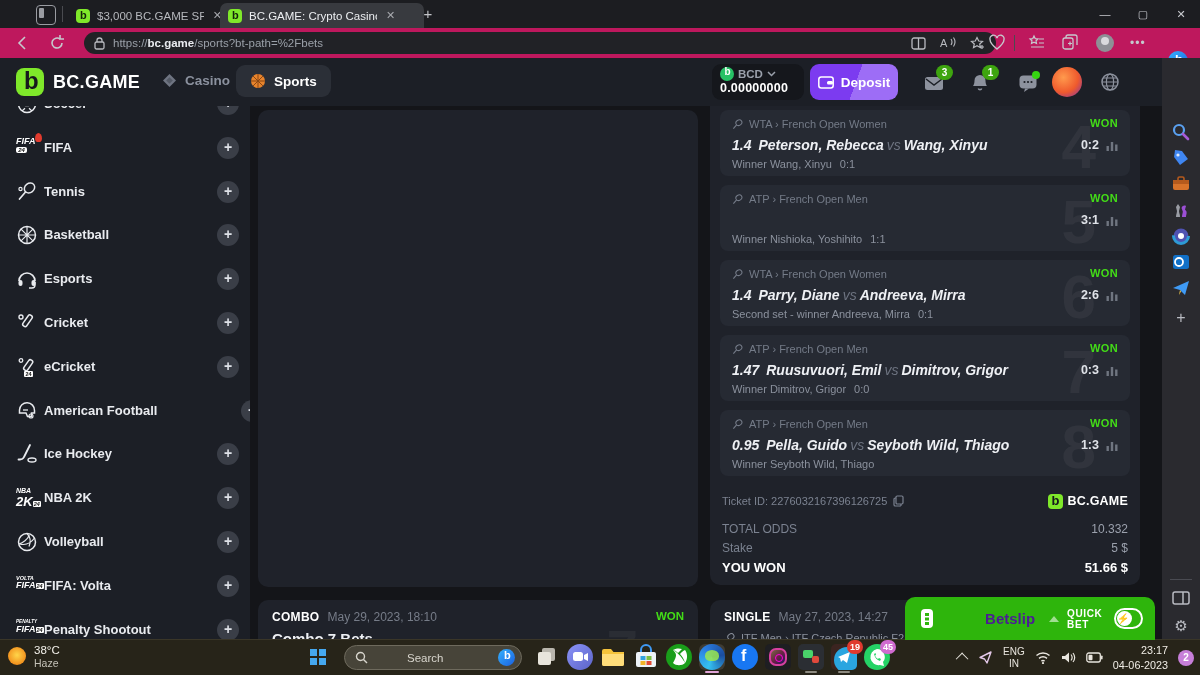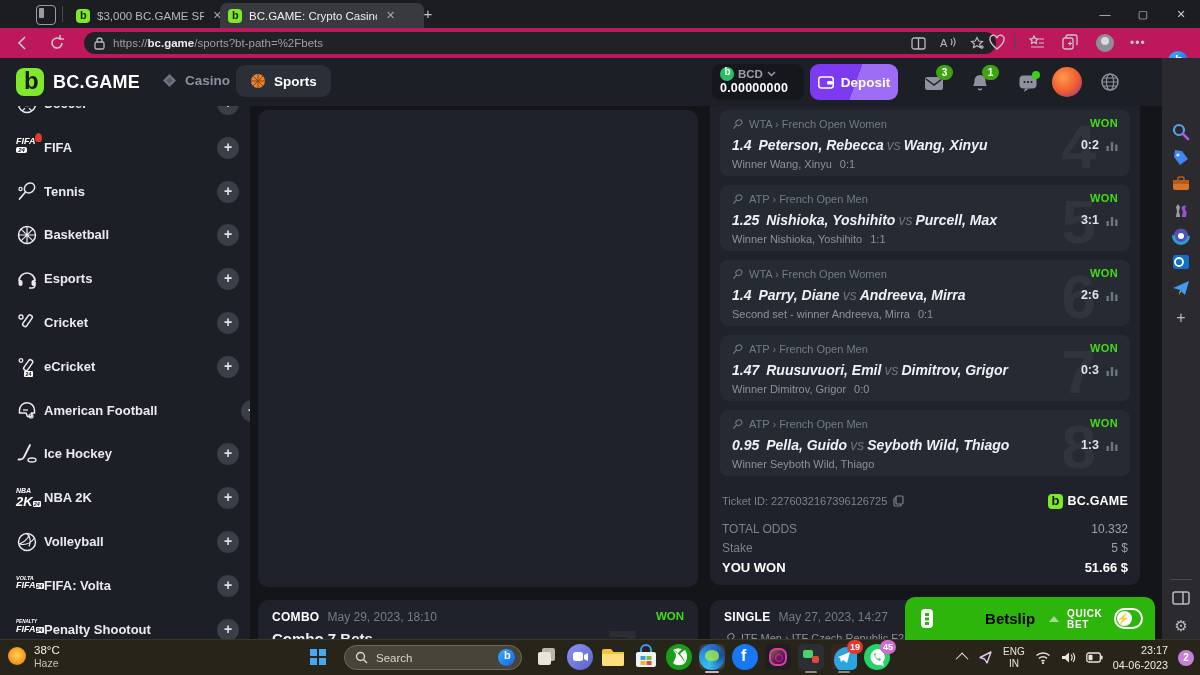--- a/index.html
+++ b/index.html
@@ -98,37 +98,37 @@
   .betwon{position:absolute;right:14px;top:10px;font-size:11.5px;font-weight:800;color:var(--green);}
   .bettitle{position:absolute;left:14px;top:30px;font-size:15px;font-weight:800;color:#eef0f4;}
   .betsub{position:absolute;left:14px;top:32px;font-size:11px;color:#8b919d;display:flex;gap:6px;align-items:center;white-space:nowrap;}
   .betnum{position:absolute;right:60px;top:22px;font-size:56px;font-weight:800;color:rgba(255,255,255,.05);line-height:1;}
 
   
   #betslip{left:905px;top:539px;width:250px;height:43px;background:var(--betslip);border-radius:10px 10px 0 0;z-index:5;
     display:flex;align-items:center;padding:0 12px 0 16px;box-sizing:border-box;gap:8px;}
   .bs-ico{width:19px;height:19px;background:#fff;border-radius:4px;position:relative;}
   .bs-ico:after{content:"";position:absolute;left:4px;top:4px;right:4px;height:2.5px;background:var(--betslip);box-shadow:0 4.5px 0 var(--betslip),0 9px 0 var(--betslip);}
-  #betslip .lbl{font-size:15px;font-weight:800;color:#000000;margin-left:4px;padding-left:40px;}
+  #betslip .lbl{font-size:15px;font-weight:800;color:#4c1d95;margin-left:4px;padding-left:40px;}
   .chev-up{width:0;height:0;border-left:5px solid transparent;border-right:5px solid transparent;border-bottom:6px solid rgba(255,255,255,.55);margin-left:6px;}
   #betslip .qb{margin-left:auto;font-size:10px;font-weight:800;color:#fff;letter-spacing:.6px;}
   .toggle{width:44px;height:21px;border:2px solid #fff;border-radius:12px;position:relative;box-sizing:border-box;}
   .knob{position:absolute;left:1px;top:1px;width:15px;height:15px;border-radius:50%;background:#fff;color:var(--betslip);font-size:10px;line-height:15px;text-align:center;font-weight:bold;}
 
   
   #taskbar{left:0;right:0;bottom:0;height:35px;background:#272419;border-top:1px solid #3a3628;}
   #weather{left:8px;top:3px;display:flex;gap:8px;align-items:center;}
   .sun{width:18px;height:18px;border-radius:50%;background:radial-gradient(circle at 50% 45%,#ffd54a,#f08c1a 75%);}
   #weather .wt{font-size:11.5px;color:#f2f0ea;line-height:1.25;}
   #weather .wd{font-size:10.5px;color:#c4c1b7;line-height:1.2;}
   .winlogo{left:310px;top:9px;width:16px;height:16px;display:grid;grid-template-columns:7px 7px;grid-template-rows:7px 7px;gap:2px;}
   .winlogo i{background:#45a8f0;}
   #tsearch{left:344px;top:5px;width:178px;height:25px;border-radius:13px;background:#474439;border:1px solid #6e6a5d;
     display:flex;align-items:center;gap:8px;padding:0 6px 0 10px;box-sizing:border-box;}
-  #tsearch .ph{font-size:11.5px;color:#d8d5cd;}
+  #tsearch .ph{font-size:11.5px;color:#d8d5cd;margin-left:31px;}
   #tsearch .bing{margin-left:auto;width:17px;height:17px;}
   #tsearch .bing:after{font-size:11px;left:6px;top:0;}
   .app{position:absolute;top:4px;width:26px;height:26px;}
   .underline{position:absolute;bottom:-3px;left:7px;width:12px;height:2.5px;border-radius:2px;background:#8d8a80;}
   .app .nbadge{position:absolute;top:-4px;right:-6px;min-width:10px;height:14px;padding:0 3px;border-radius:8px;font-size:9px;font-weight:bold;color:#fff;text-align:center;line-height:14px;}
   .tile{width:100%;height:100%;border-radius:5px;position:relative;overflow:hidden;}
   .circ{width:100%;height:100%;border-radius:50%;position:relative;overflow:hidden;}
   #tray{right:6px;top:0;height:35px;display:flex;align-items:center;gap:10px;color:#e8e5de;}
   .tray-chev{width:8px;height:8px;border-left:1.5px solid #e8e5de;border-top:1.5px solid #e8e5de;transform:rotate(45deg) translateY(2px);}
   .lang{font-size:10px;line-height:1.15;text-align:center;color:#e8e5de;}
@@ -436,23 +436,20 @@
               <div class="leg" style="top: 101px;">
     <div class="leg-num">5</div>
     <div class="leg-league">
                   <svg width="11" height="11" viewBox="0 0 12 12">
                     <ellipse cx="7.5" cy="4" rx="3.4" ry="2.9" fill="none" stroke="#747b88" stroke-width="1.1" transform="rotate(-35 7.5 4)"></ellipse>
                     <path d="M5 6.5 1.5 10.5" stroke="#747b88" stroke-width="1.2"></path>
                   </svg>
                   <span>ATP › French Open Men</span>
                 </div>
     <div class="leg-won">WON</div>
-    <div class="leg-match">
-      <span class="odds">1.25</span><span>Nishioka, Yoshihito</span><span class="vs">vs</span><span>Purcell, Max</span>
-    </div>
     <div class="leg-score">
                   <span>3:1</span>
                   <svg width="12" height="11" viewBox="0 0 12 11">
                     <rect x="0.5" y="6" width="2.4" height="5" fill="#6f7580"></rect>
                     <rect x="4.8" y="2" width="2.4" height="9" fill="#6f7580"></rect>
                     <rect x="9.1" y="4.5" width="2.4" height="6.5" fill="#6f7580"></rect>
                   </svg>
                 </div>
     <div class="leg-pick"><span>Winner Nishioka, Yoshihito</span><span class="ps">1:1</span></div>
               </div>

